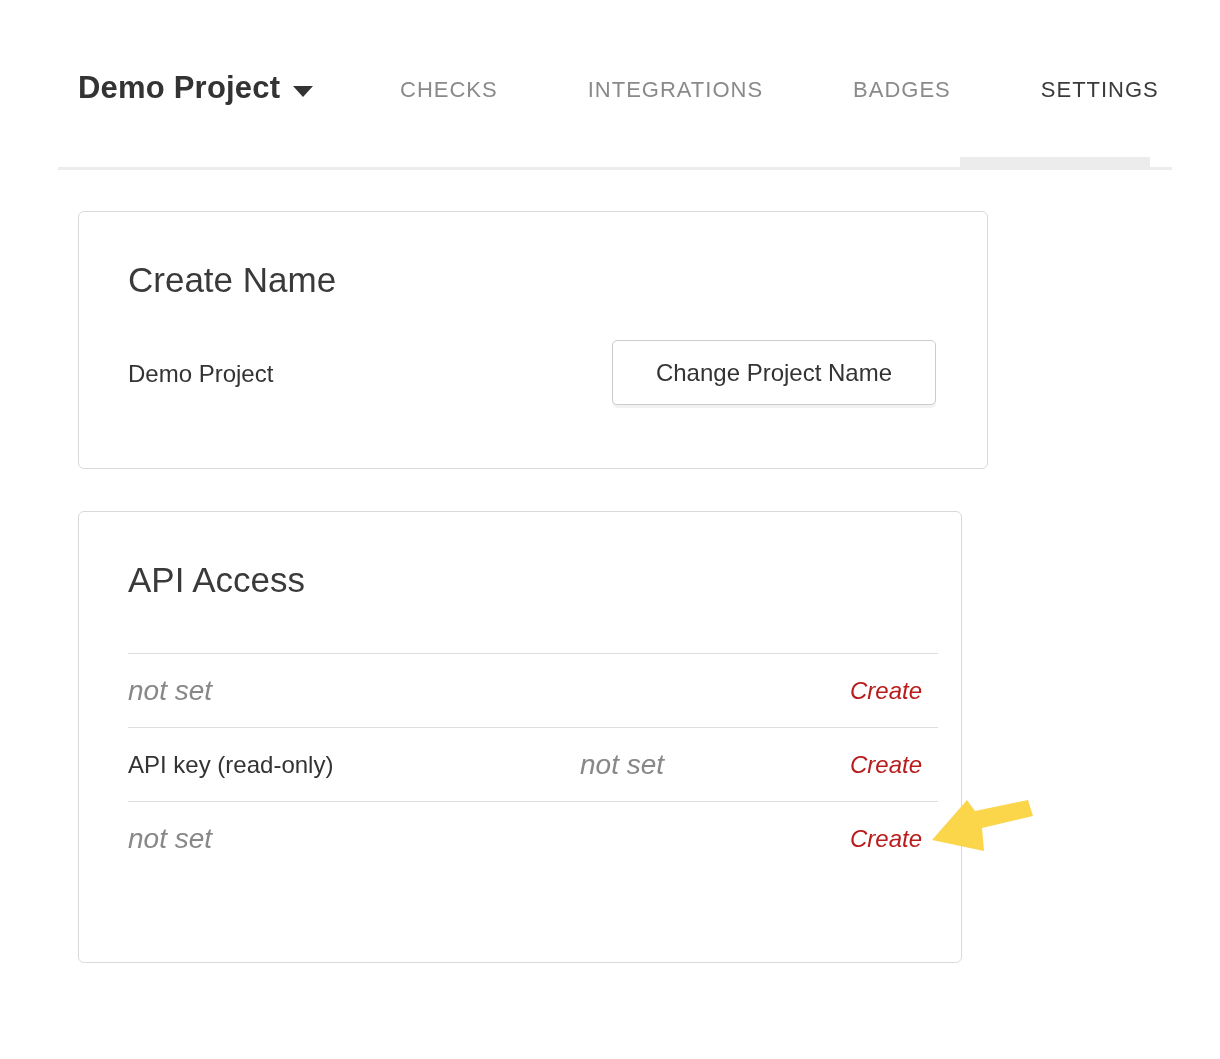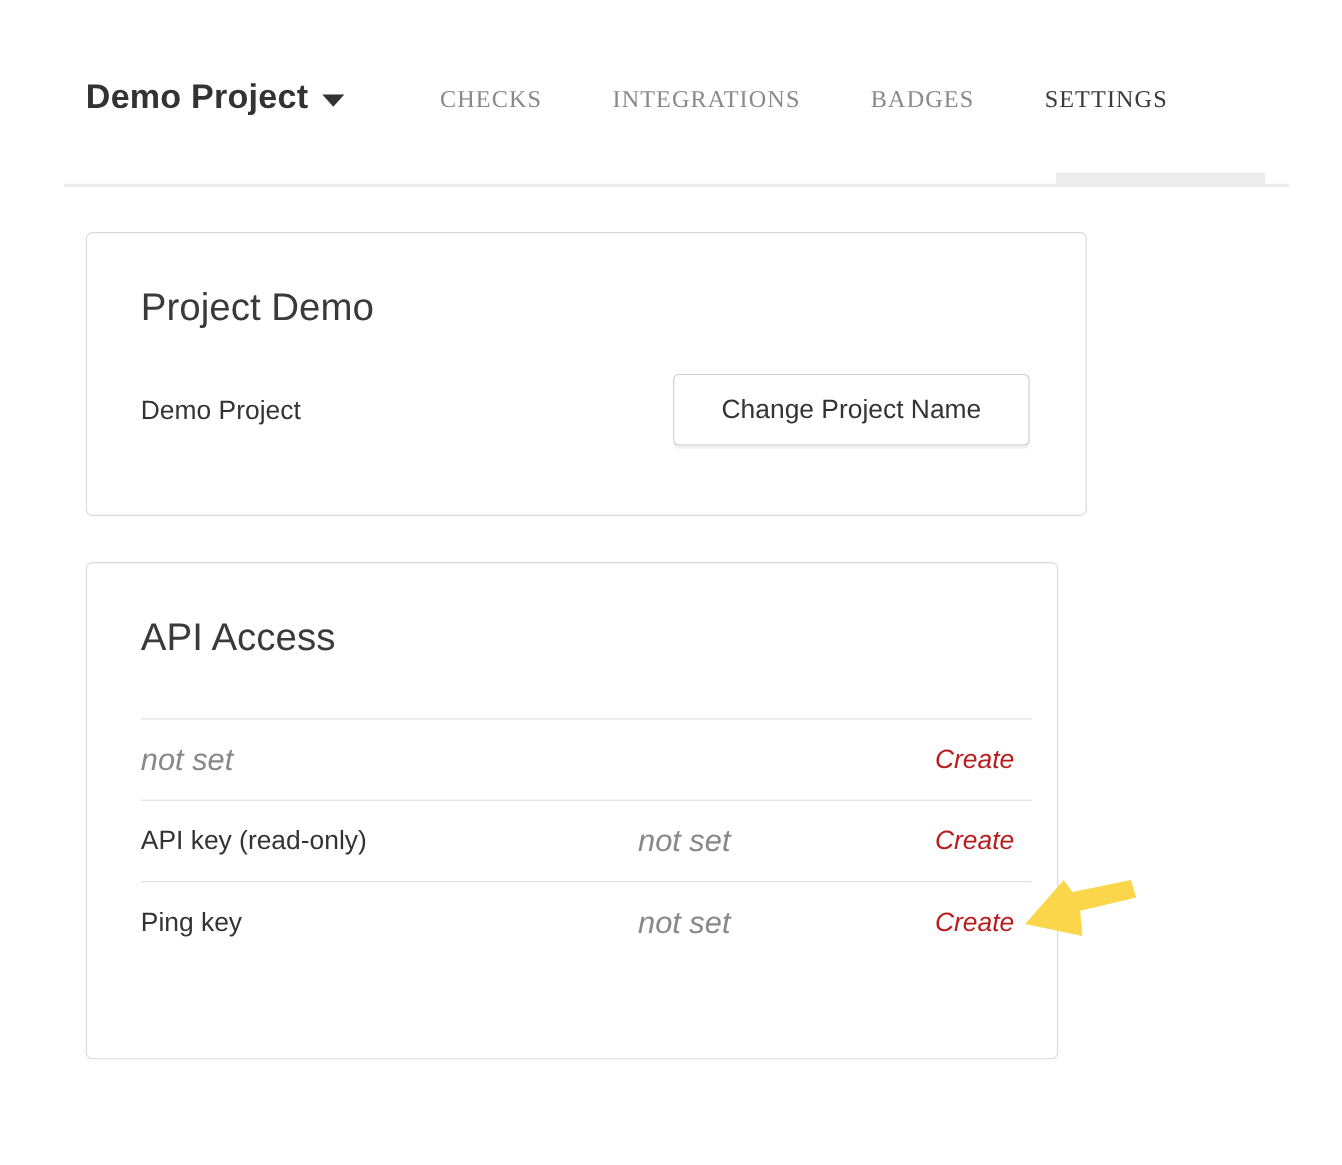--- a/index.html
+++ b/index.html
@@ -38,23 +38,22 @@
     border-top: 11px solid #333;
     margin-left: 13px;
     margin-top: 6px;
   }
 
   .tabs {
     position: absolute;
     left: 400px;
     top: 77px;
     display: flex;
-    gap: 64px;
+    gap: 90px;
     align-items: center;
-    font-family: Liberation Serif, serif;
   }
   .tab {
     font-size: 22px;
     letter-spacing: 1px;
     color: #8a8a8a;
     text-transform: uppercase;
     white-space: nowrap;
     cursor: pointer;
   }
   .tab.active { color: #3a3a3a; }
@@ -177,40 +176,39 @@
     <a class="tab">INTEGRATIONS</a>
     <a class="tab">BADGES</a>
     <a class="tab active">SETTINGS</a>
   </nav>
 
   <div class="active-tab-indicator"></div>
   <div class="header-rule"></div>
 </div>
 
 <section class="card card-project-name">
-  <h1 class="card-title">Project Demo</h1>
+  <h1 class="card-title">Create Name</h1>
   <div class="pn-value">Demo Project</div>
   <button class="pn-button">Change Project Name</button>
 </section>
 
 <section class="card card-api-access">
   <h1 class="card-title">API Access</h1>
 
   <div class="api-table">
     <div class="api-row">
       <span class="cell-value">not set</span>
       <a class="cell-action">Create</a>
     </div>
     <div class="api-row">
       <span class="cell-label">API key (read-only)</span>
       <span class="cell-value">not set</span>
       <a class="cell-action">Create</a>
     </div>
     <div class="api-row">
-      <span class="cell-label">Ping key</span>
       <span class="cell-value">not set</span>
       <a class="cell-action">Create</a>
     </div>
   </div>
 </section>
 
 <svg class="annotation-arrow" viewBox="0 0 117 64" xmlns="http://www.w3.org/2000/svg">
   <polygon points="9,47 44,7 52,18 105,7 110,23 59,35 61,58" fill="#fbd54a"></polygon>
 </svg>
 

